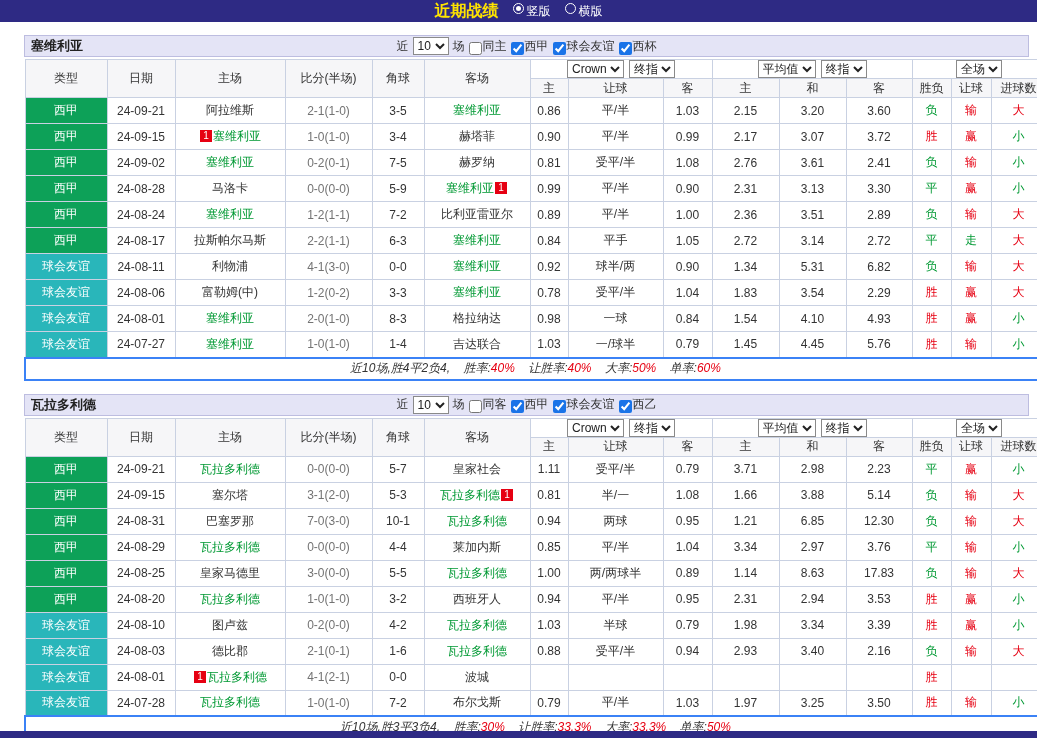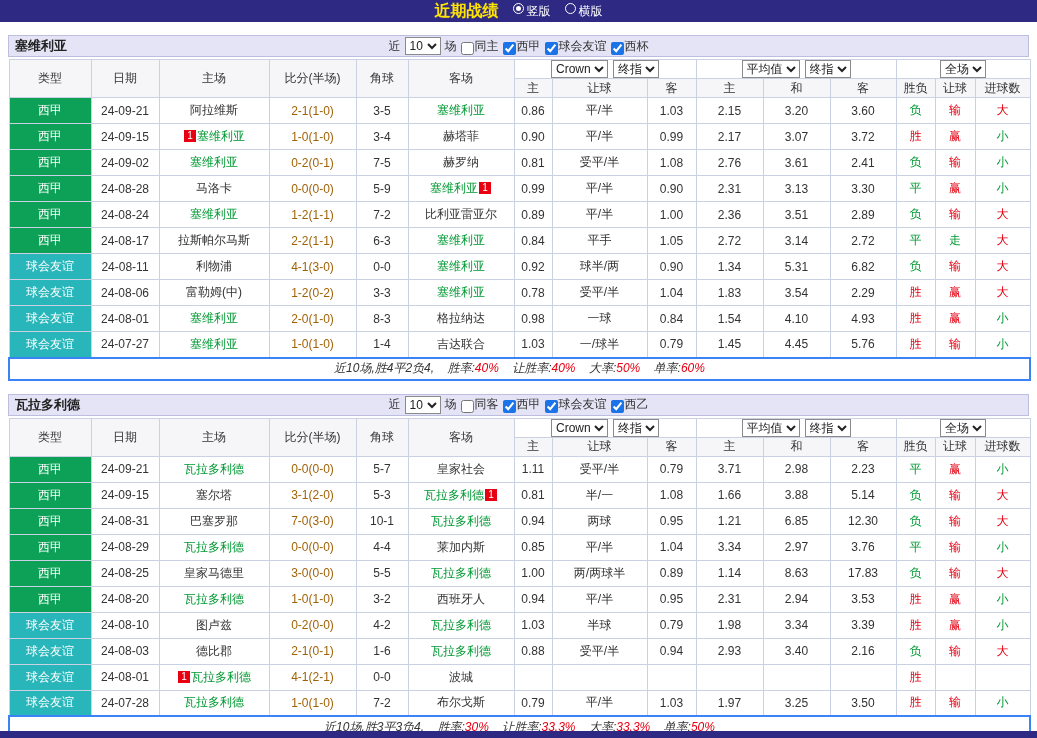--- a/index.html
+++ b/index.html
@@ -18,21 +18,21 @@
   .radio-group label { display: inline-flex; gap: 3px; cursor: pointer; }
   input[type=radio] {
     appearance: none; -webkit-appearance: none; width: 11px; height: 11px;
     border: 1px solid #fff; border-radius: 50%; background: transparent; position: relative;
   }
   input[type=radio]:checked::after {
     content: ""; position: absolute; left: 2px; top: 2px; right: 2px; bottom: 2px;
     background: #fff; border-radius: 50%;
   }
   
-  .block { margin: 13px 8px 0 8px; }
+  .block { margin: 13px 8px 0 24px; }
   .section-bar {
     height: 22px; background: #e4e4f6; border: 1px solid #bdbde0;
     display: flex; align-items: center; position: relative; margin-bottom: 2px;
   }
   .team-name { font-weight: bold; font-size: 13px; color: #222; padding-left: 6px; }
   .filters {
     position: absolute; left: 50%; transform: translateX(-50%);
     display: flex; align-items: center; gap: 4px; white-space: nowrap;
   }
   .filters label { display: inline-flex; align-items: flex-end; gap: 1px; }
@@ -46,21 +46,21 @@
   th, td {
     border: 1px solid #c9d1e2; text-align: center; white-space: nowrap; overflow: hidden;
     font-weight: normal; height: 26px; padding: 0 1px;
   }
   thead th { height: 19px; background: #f6f6f8; color: #333; }
   thead th.sel-cell { background: #fff; }
   .sel-wrap { display: flex; justify-content: center; align-items: center; gap: 5px; }
   td.type { color: #fff; font-size: 12px; }
   .t-liga { background: #0da158; }
   .t-fr { background: #29b6ba; }
-  td.score { color: #a16207; }
+  td.score { color: #737373; }
   td.focus { color: #009933; }
   .c-red { color: #e60012; }
   .c-green { color: #009933; }
   .badge {
     display: inline-block; width: 12px; height: 12px; line-height: 12px;
     background: #e60012; color: #fff; font-size: 10px; text-align: center;
     margin: 0 1px; vertical-align: 1px;
   }
   tfoot td.summary { height: 22px; border: 2px solid #3b82f6; color: #333; font-style: italic; }
   .summary .lbl { margin-left: 10px; }

